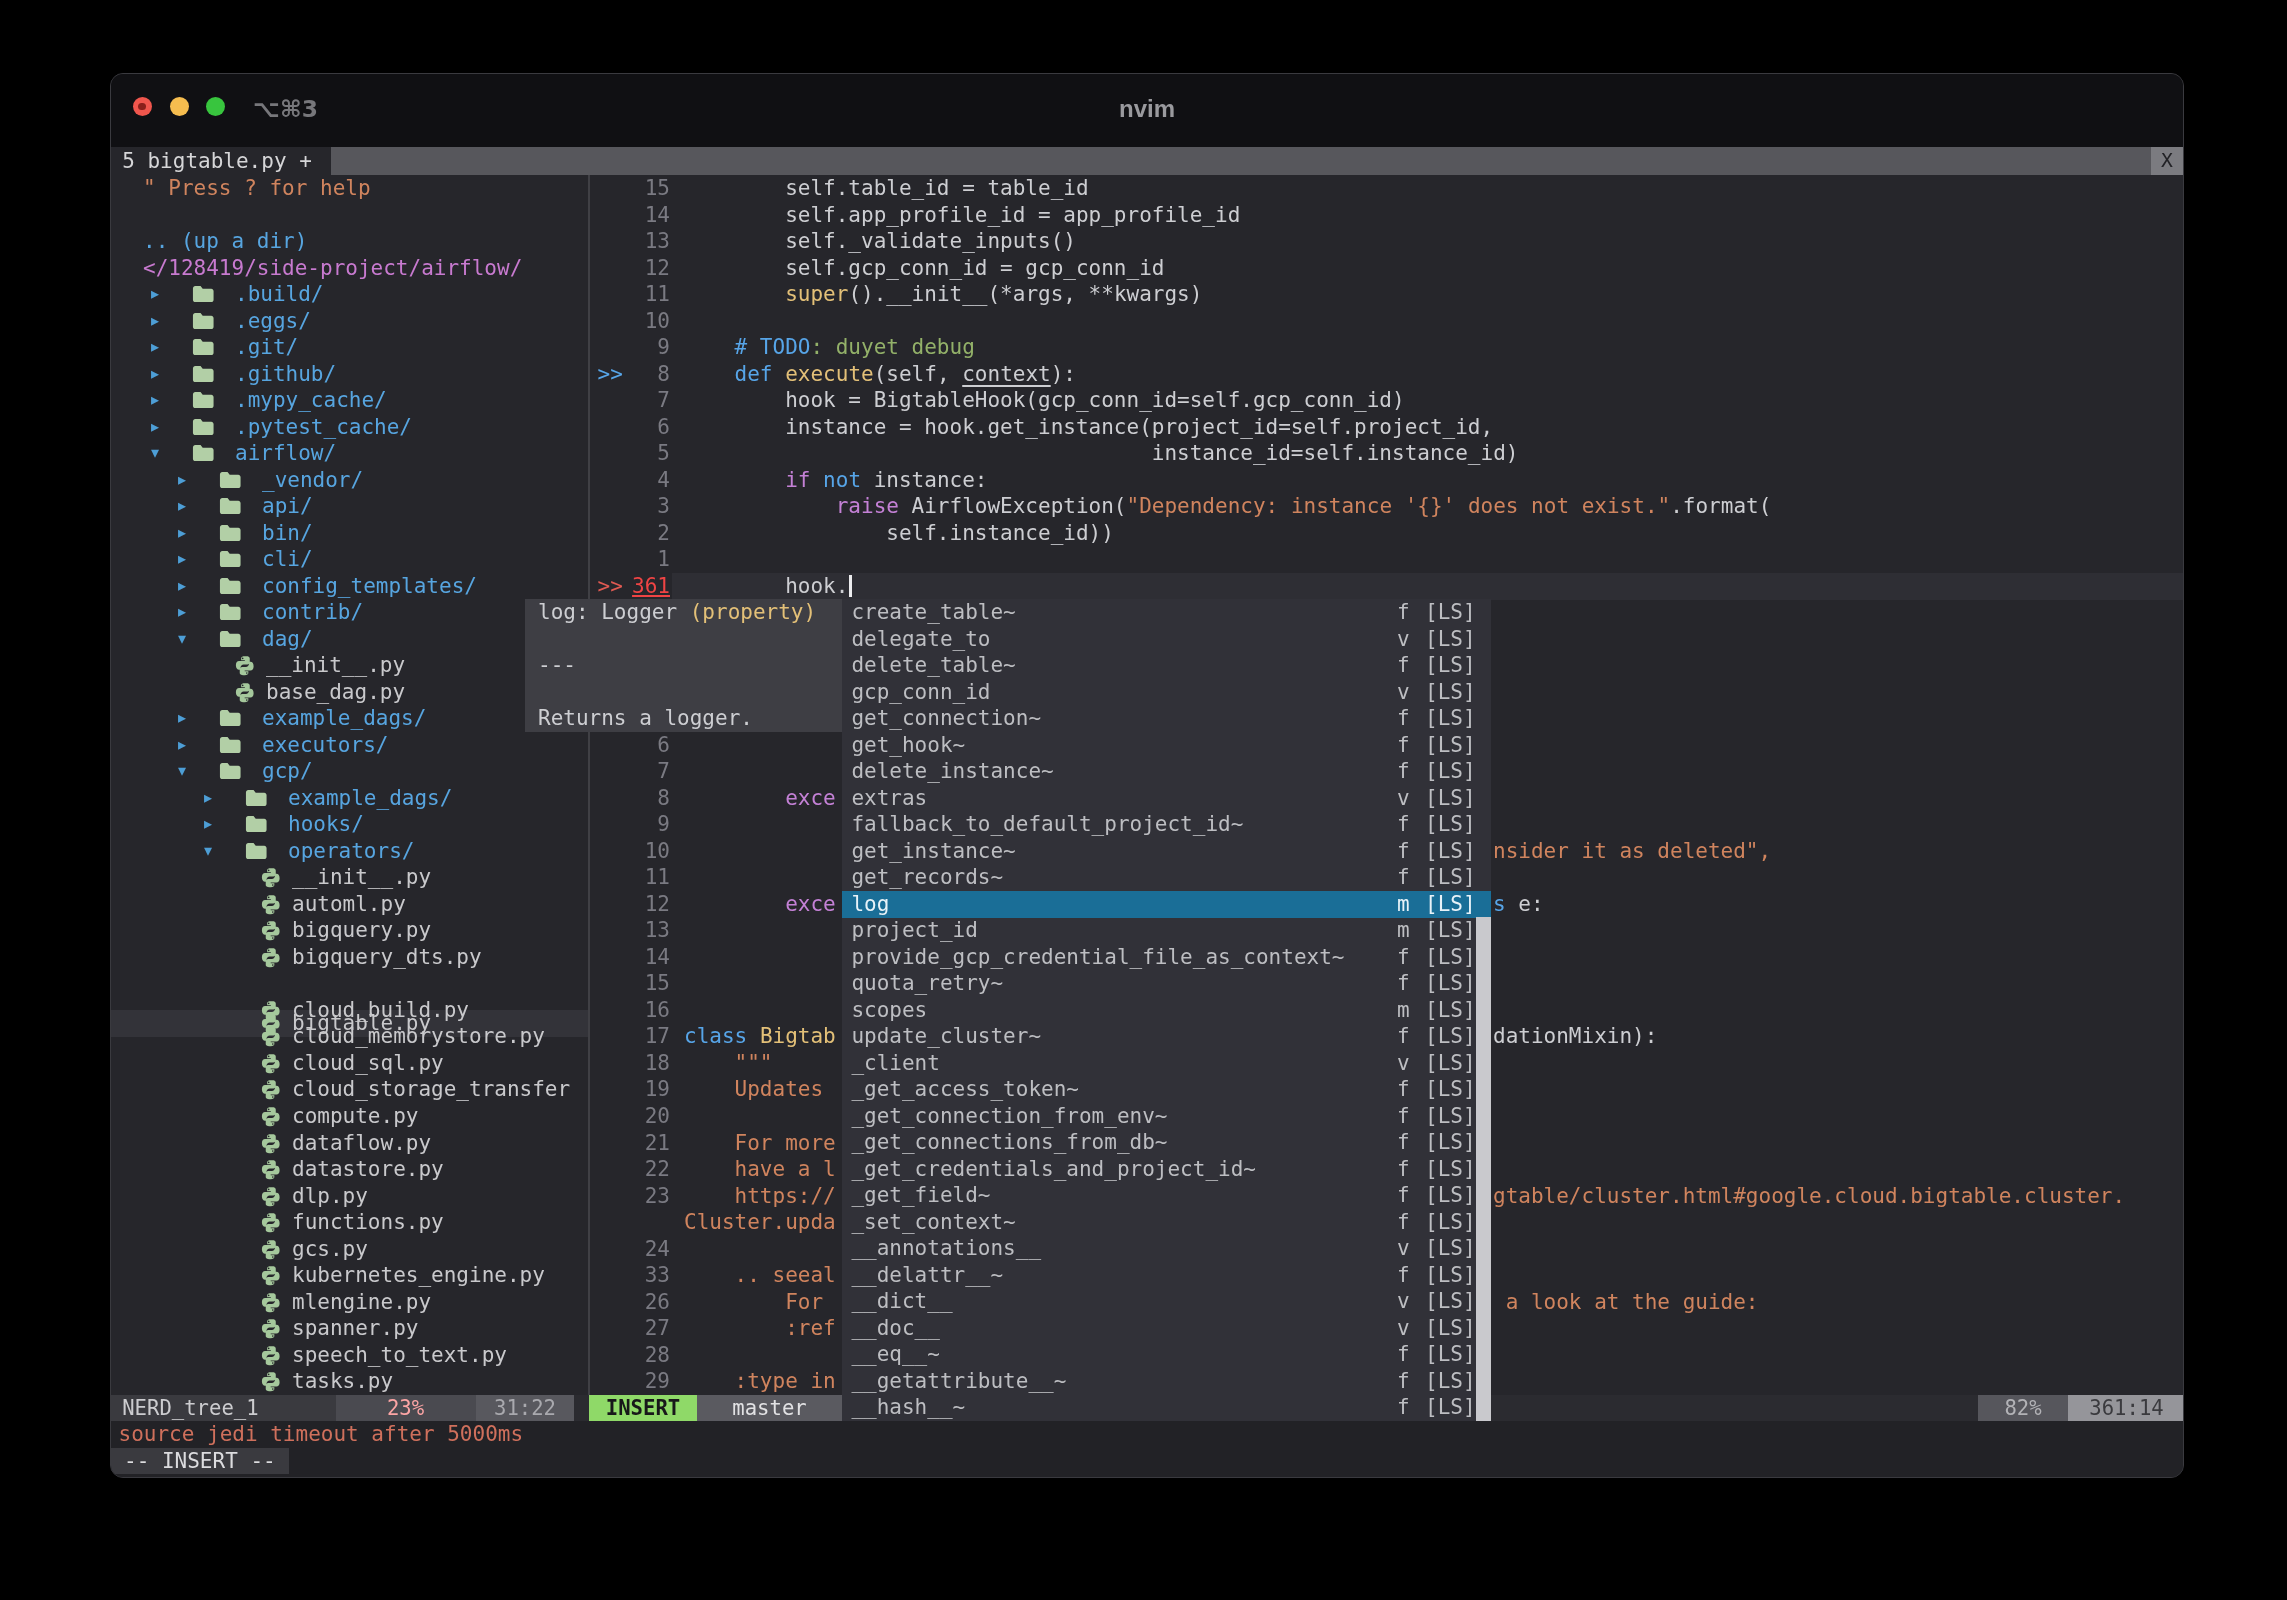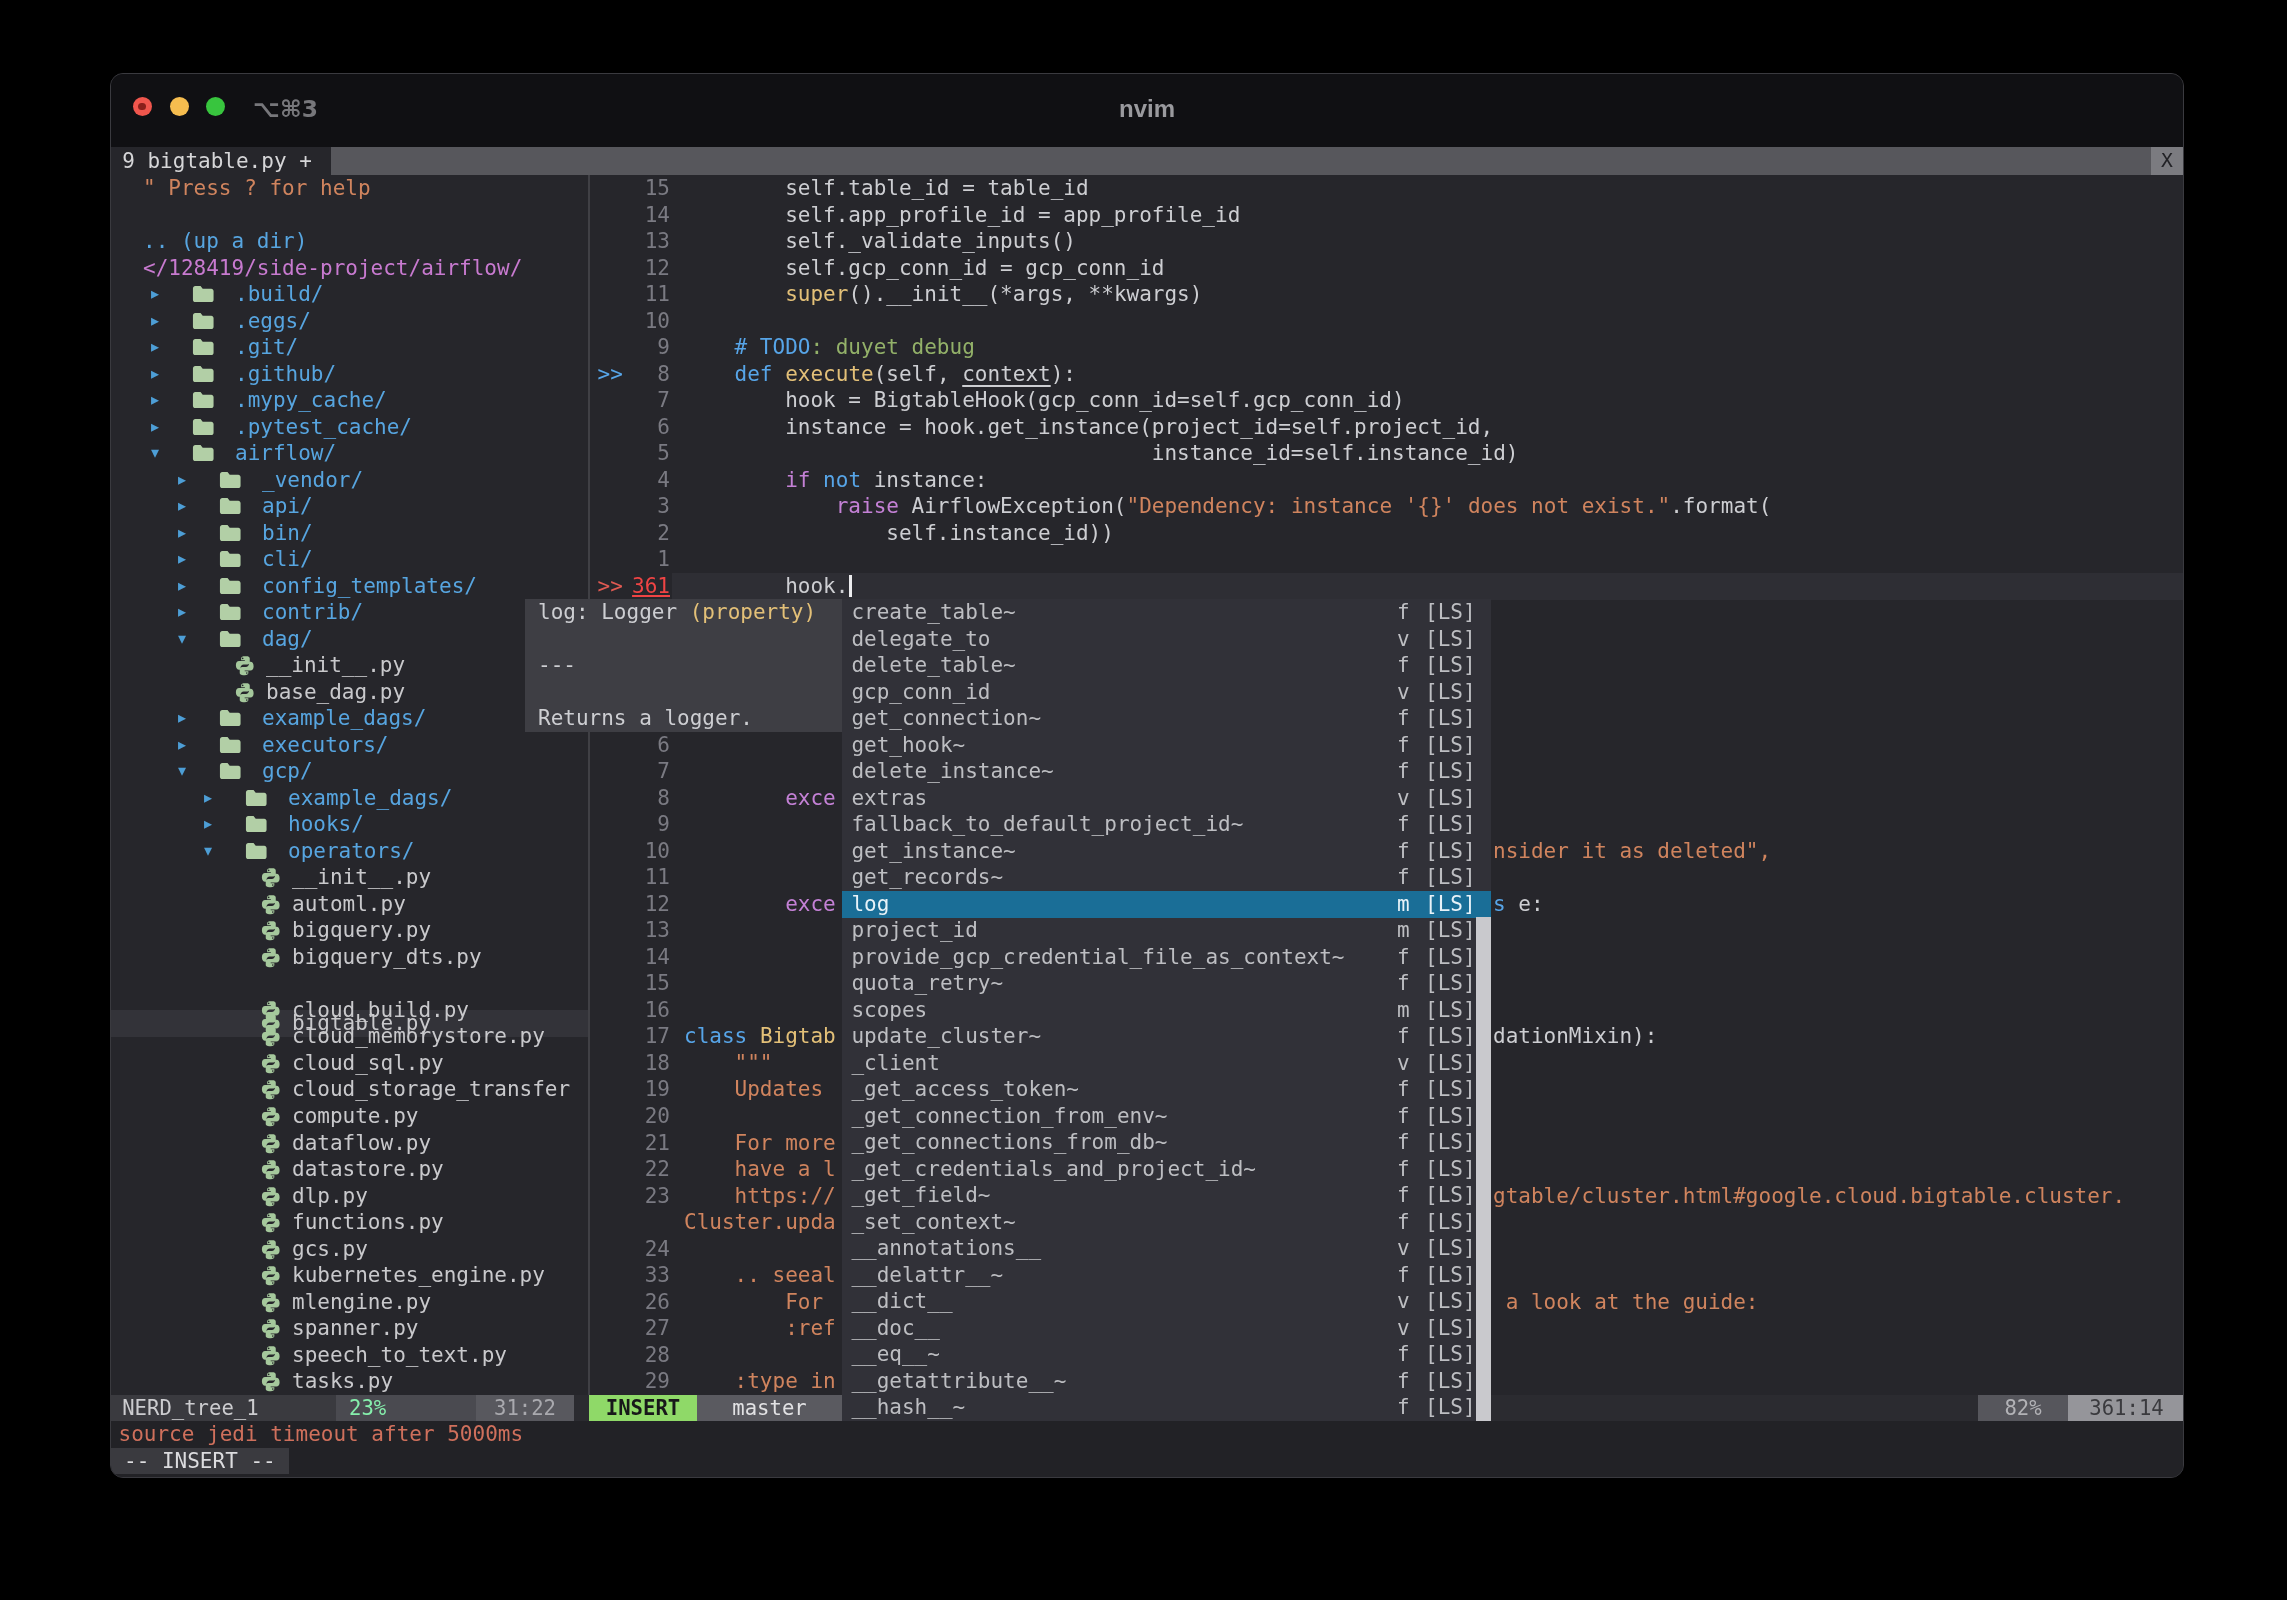--- a/index.html
+++ b/index.html
@@ -52,21 +52,21 @@
   .mitem{position:absolute;left:0;width:100%;height:26.5px;line-height:26.5px;font-size:21px;color:#bdbec2;display:flex;}
   .mitem.sel{background:#1a6e97;color:#e8f2f8;}
   .mi-name{padding-left:9.4px;flex:1;white-space:pre;overflow:hidden;}
   .mi-kind{width:28px;flex:0 0 28px;}
   .mi-ls{width:66px;flex:0 0 66px;}
   #thumb{position:absolute;left:1365px;top:742px;width:15px;height:504px;background:#c9c9cd;z-index:8;}
   
   #statusline{position:absolute;left:0;top:1321px;width:2074px;height:26px;background:#2b2b30;z-index:4;}
   .ss{position:absolute;top:0;height:26px;line-height:26px;font-size:20.6px;white-space:pre;}
   #ss-nerd{left:0;width:225px;background:#3a3a3f;color:#cccccf;padding-left:11.2px;}
-  #ss-pct{left:225px;width:141px;background:#4a4a50;color:#86efac;text-align:left;padding-right:15px;padding-left:13px;}
+  #ss-pct{left:225px;width:141px;background:#4a4a50;color:#fca5a5;text-align:center;padding-right:15px;padding-left:13px;}
   #ss-time{left:365px;width:98px;background:#58585e;color:#a9a9ae;text-align:center;}
   #ss-mode{left:478px;width:108px;background:#8fd968;color:#18181a;text-align:center;font-weight:bold;}
   #ss-branch{left:586px;width:145px;background:#5a5a60;color:#e2e2e4;text-align:center;}
   #ss-pct2{left:1867px;width:90px;background:#56565c;color:#b2b2b6;text-align:center;}
   #ss-pos{left:1957px;width:117px;background:#95959a;color:#3a3a3e;text-align:center;}
   
   #cmdarea{position:absolute;left:0;top:1347px;width:2074px;height:58px;background:#222226;z-index:3;}
   #msg1{position:absolute;left:7.5px;top:0;height:26px;line-height:26px;color:#cf705c;font-size:21px;white-space:pre;}
   #msg2{position:absolute;left:0;top:27px;height:26px;line-height:26px;background:#3a3a3f;color:#dcdcdf;
     font-size:21px;padding:0 13px;white-space:pre;display:inline-block;}
@@ -79,21 +79,21 @@
     <div class="tl" id="tl-red">
         <div class="dot"></div>
       </div>
     <div class="tl" id="tl-yellow"></div>
     <div class="tl" id="tl-green"></div>
     <div id="tb-shortcut">⌥⌘3</div>
     <div id="tb-title">nvim</div>
   </div>
 
   <div id="tabline">
-    <div id="tab-active">9 bigtable.py + </div>
+    <div id="tab-active">5 bigtable.py + </div>
     <div id="tab-close">X</div>
   </div>
 
   <div id="content">
     <div id="tree">
         <div class="trow" style="top: 0px; padding-left: 32px;"><span class="tc-help">" Press ? for help</span></div>
         <div class="trow" style="top: 26.5px;"></div>
         <div class="trow" style="top: 53px; padding-left: 32px;"><span class="tc-dir">.. (up a dir)</span></div>
         <div class="trow" style="top: 80px; padding-left: 32px;"><span class="tc-path">&lt;/128419/side-project/airflow/</span></div>
         <div class="trow" style="top: 106px; padding-left: 40px;"><span class="arrow">▸</span><span class="dicon"><svg width="22.5" height="18" viewBox="0 0 24 19">

